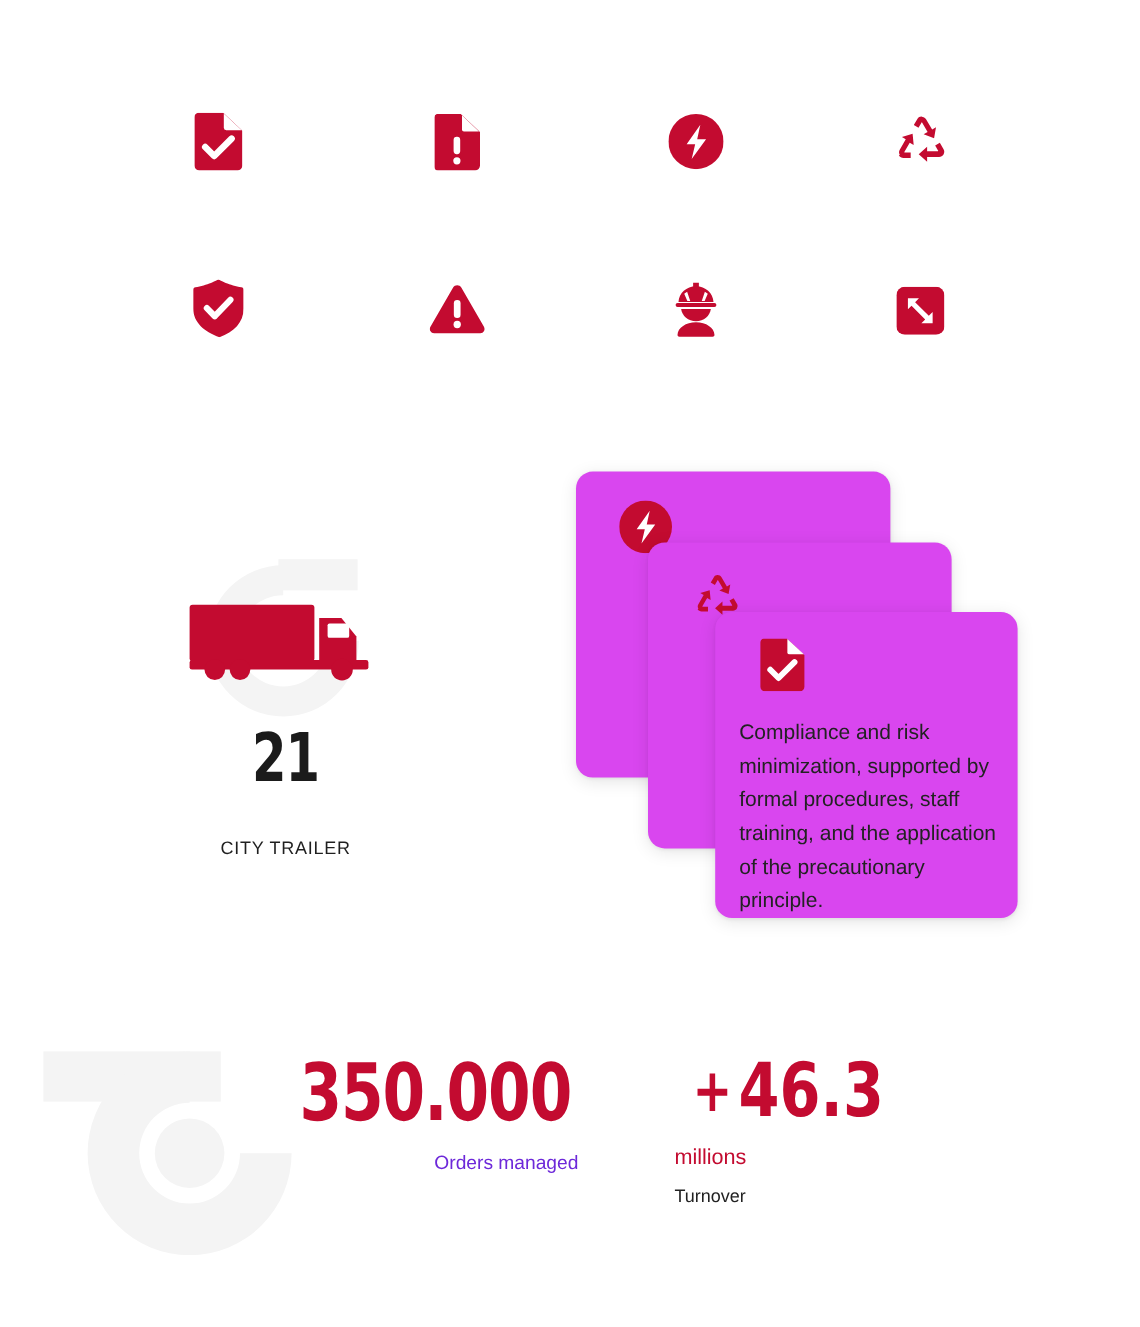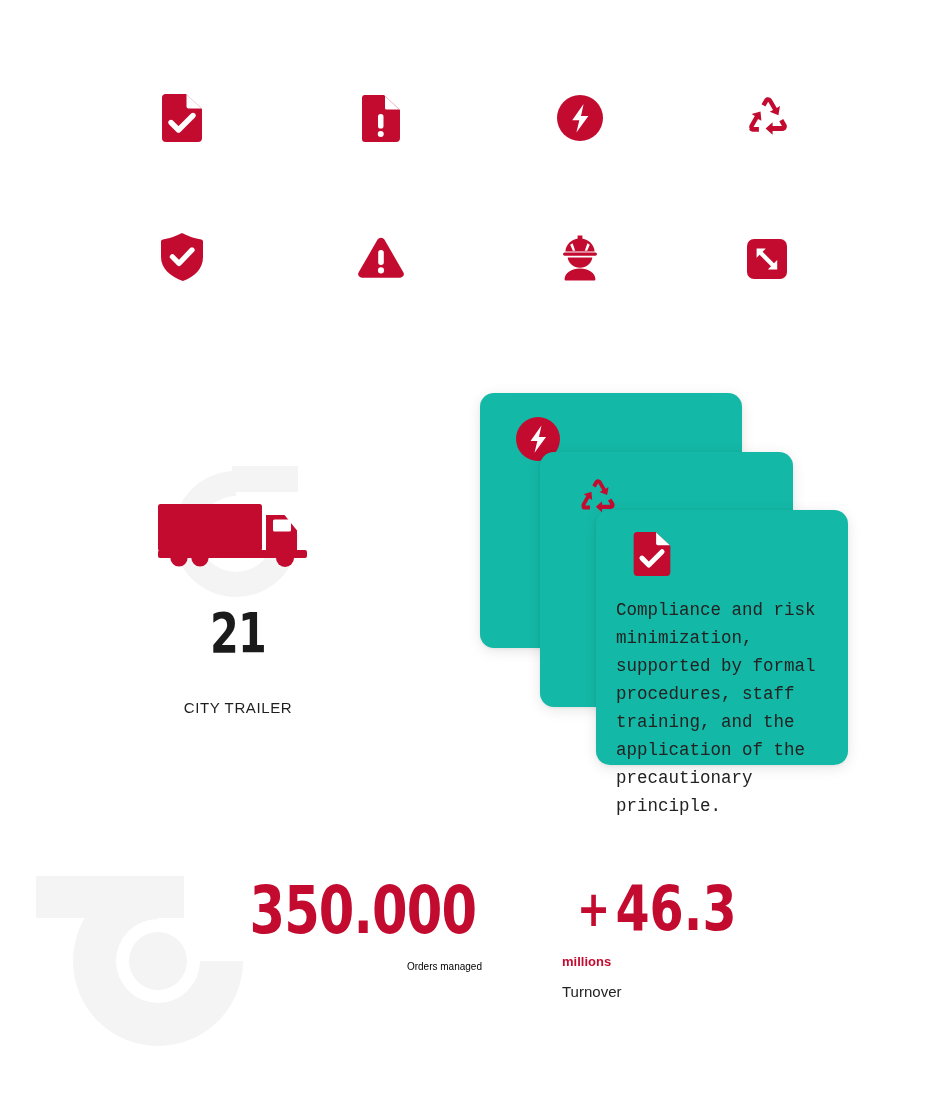--- a/index.html
+++ b/index.html
@@ -45,54 +45,53 @@
     position:absolute;left:0;top:226px;width:220px;
     text-align:center;font-size:15px;color:#1f1f1f;
     letter-spacing:.6px;
     margin-top:18px;
   }
 
   
   .card-stack{position:absolute;left:460px;top:380px;width:420px;height:400px;}
   .card{
     position:absolute;
-    background:#14b8a6;
+    background:#d946ef;
     border-radius:14px;
     box-shadow:0 3px 14px rgba(0,0,0,.10), 0 1px 3px rgba(0,0,0,.06);
-    font-family:Liberation Mono, monospace;
   }
   .card-1{left:20px;top:13px;width:262px;height:255px;}
   .card-2{left:80px;top:72px;width:253px;height:255px;}
   .card-3{left:136px;top:130px;width:252px;height:255px;}
   .card-ic{position:absolute;left:36px;top:24px;width:44px;height:44px;}
   .card-3 .card-ic{left:34px;top:22px;}
   .card-text{
     position:absolute;left:20px;top:86px;width:215px;
     font-size:17.5px;line-height:1.6;color:#222;
   }
 
   
   .logo-wm{position:absolute;left:36px;top:876px;width:250px;height:170px;}
   .stat-orders{position:absolute;left:232px;top:878px;width:250px;text-align:right;}
   .stat-orders .big{
     font-family:"Liberation Sans Narrow","DejaVu Sans Condensed","Liberation Sans",sans-serif;
     font-size:66px;font-weight:700;color:#C30B30;line-height:1;
     letter-spacing:-1px;transform:scaleX(.86);transform-origin:center;
   }
-  .stat-orders .sub{margin-top:17px;font-size:10px;color:#000000;}
+  .stat-orders .sub{margin-top:17px;font-size:16px;color:#6d28d9;}
 
   .stat-turnover{position:absolute;left:562px;top:878px;width:250px;}
   .stat-turnover .big{
     font-family:"Liberation Sans Narrow","DejaVu Sans Condensed","Liberation Sans",sans-serif;
     font-size:62px;font-weight:700;color:#C30B30;line-height:1;
     letter-spacing:0px;transform:scaleX(.88);transform-origin:center;
     white-space:nowrap;
   }
   .stat-turnover .big .plus{font-size:50px;vertical-align:4px;margin-right:6px;}
-  .stat-turnover .unit{margin-top:14px;font-size:13px;font-weight:700;color:#C30B30;}
+  .stat-turnover .unit{margin-top:14px;font-size:18px;font-weight:400;color:#C30B30;}
   .stat-turnover .sub{margin-top:14px;font-size:15px;color:#222;}
 </style>
 </head>
 <body>
 
 <div class="page">
 
   <div class="icon-grid">
 
     <div class="ic r1c1">

